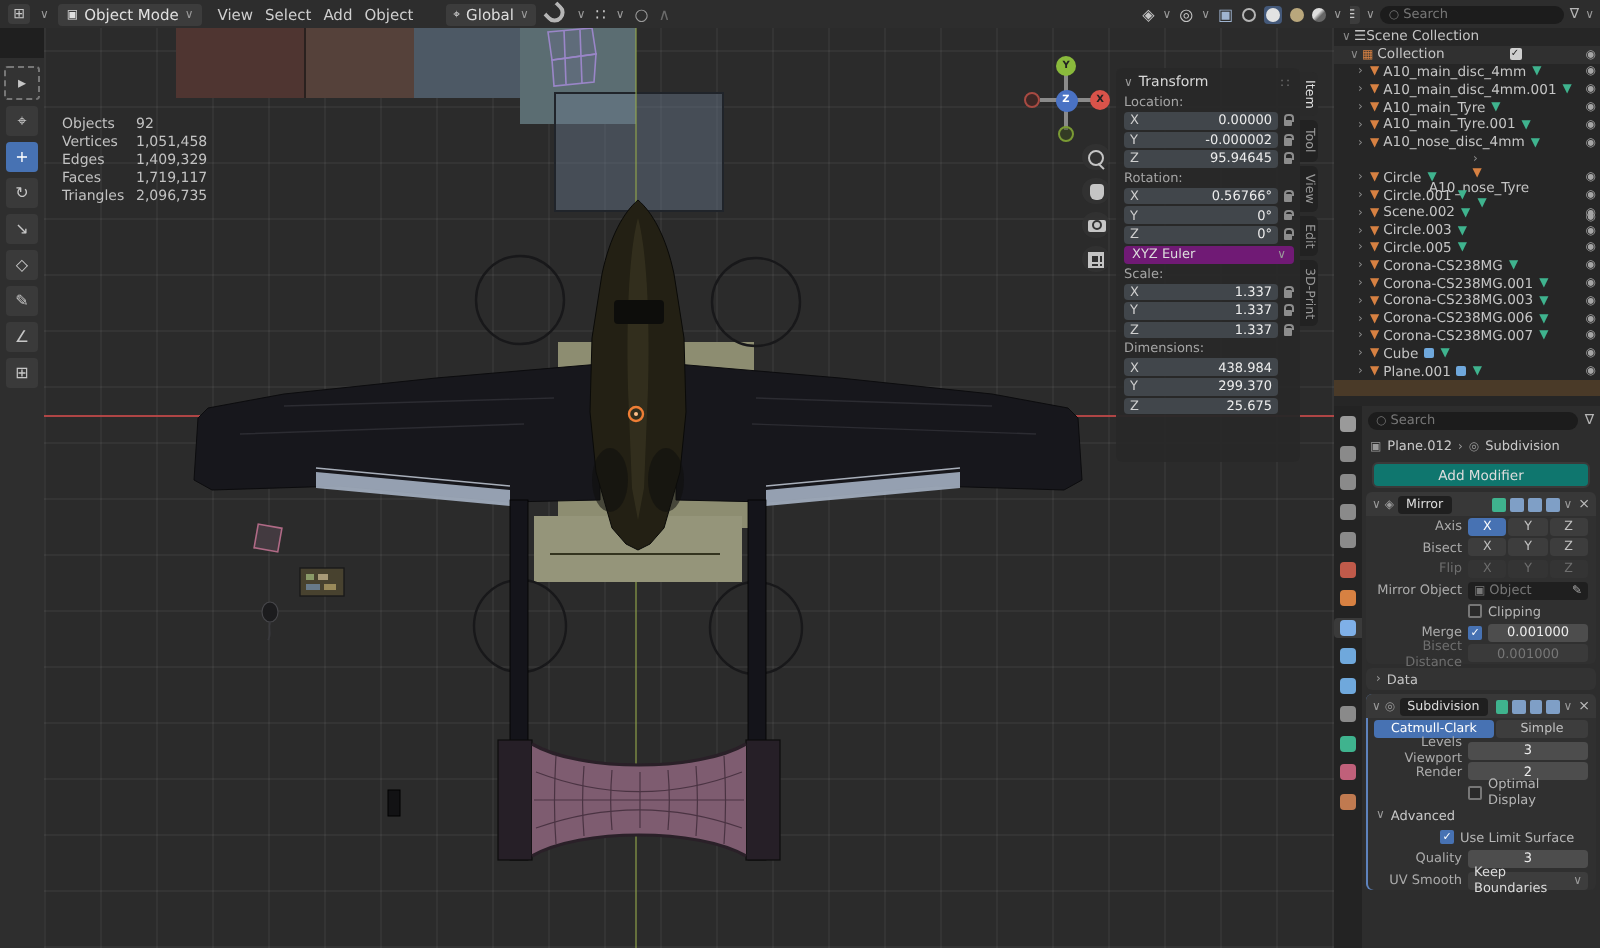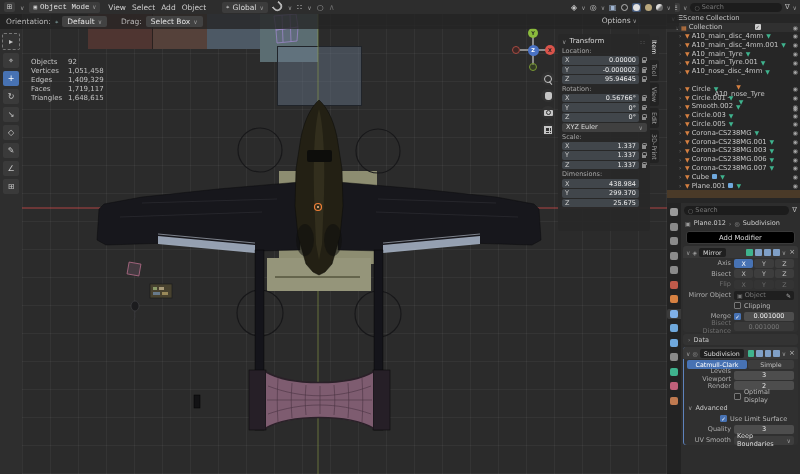--- a/index.html
+++ b/index.html
@@ -5,21 +5,21 @@
   html,body{margin:0;padding:0;background:#1a1a1a;}
   .screen{position:relative;width:800px;height:474px;background:#1f1f1f;overflow:hidden;
           font-family:"DejaVu Sans",sans-serif;-webkit-font-smoothing:antialiased;}
   
   .top-header{position:absolute;left:0;top:0;width:667px;height:14px;background:#2d2d2d;
     display:flex;align-items:center;gap:5px;padding:0 4px;font-size:8px;color:#cfcfcf;z-index:40;}
   .hicon{display:inline-flex;align-items:center;justify-content:center;width:11px;height:10px;
     background:#3c3c3c;border-radius:2px;font-size:7px;color:#c9c9c9;}
   .caret{font-size:6px;color:#9a9a9a;}
   .mode-btn{display:flex;align-items:center;gap:3px;background:#3c3c3c;border-radius:2px;
-    padding:0 4px;height:11px;font-size:7.5px;color:#e0e0e0;font-family:Liberation Mono, monospace;}
+    padding:0 4px;height:11px;font-size:7.5px;color:#e0e0e0;}
   .menu{padding:0 3px;font-size:7.5px;color:#cfcfcf;}
   .hdr-right{margin-left:auto;display:flex;align-items:center;gap:4px;}
   .orient-btn{display:flex;align-items:center;gap:3px;background:#3c3c3c;border-radius:2px;
     padding:0 4px;height:11px;font-size:7.5px;color:#ddd;}
   .magnet{width:6px;height:6px;border:2px solid #b5b5b5;border-top:none;
     border-radius:0 0 5px 5px;transform:rotate(-45deg);}
   .sph{width:7px;height:7px;border-radius:50%;}
   .sph.wire{border:1px solid #b5b5b5;box-sizing:border-box;background:transparent;}
   .sph.solid{background:#e2e2e2;}
   .sph.mat{background:#b9a77c;}
@@ -79,21 +79,21 @@
   .np-sec{padding:1px 4px 0;height:8px;color:#a5a5a5;}
   .np-row{display:flex;align-items:center;margin:1px 3px 0 4px;height:8.6px;gap:2px;}
   .np-field{flex:1;background:#41464b;border-radius:2px;display:flex;align-items:center;
     padding:0 3px;height:8.6px;color:#ececec;}
   .np-field .ax{color:#cfcfcf;}
   .np-field .val{margin-left:auto;}
   .lockc{width:6px;display:flex;justify-content:center;}
   .lock{width:4px;height:3.4px;background:#8d8d8d;border-radius:0.5px;position:relative;margin-top:2px;}
   .lock::before{content:"";position:absolute;left:0.4px;top:-2.4px;width:2.4px;height:2.4px;
     border:0.8px solid #8d8d8d;border-bottom:none;border-radius:2px 2px 0 0;}
-  .np-drop{margin:1px 3px 0 4px;height:9px;background:#404040;border-radius:2px;display:flex;
+  .np-drop{margin:1px 3px 0 4px;height:9px;background:#701a75;border-radius:2px;display:flex;
     align-items:center;padding:0 4px;color:#dcdcdc;justify-content:center;}
   .np-drop .caret{margin-left:auto;}
   .side-tabs{position:absolute;left:628px;top:22px;z-index:7;display:flex;flex-direction:column;gap:2px;}
   .side-tab{writing-mode:vertical-rl;font-size:6.3px;background:#222;color:#999;
     padding:4px 1px;border-radius:0 3px 3px 0;text-align:center;}
   .side-tab.active{background:#2a2a2a;color:#e0e0e0;}
   
   .right-col{position:absolute;left:667px;top:0;width:133px;height:474px;background:#262626;z-index:20;}
   .outliner{position:absolute;left:0;top:0;width:133px;height:203px;background:#262626;overflow:hidden;}
   .ol-header{display:flex;align-items:center;gap:3px;height:14px;background:#2d2d2d;padding:0 3px;}
@@ -116,21 +116,21 @@
   .props{position:absolute;left:0;top:203px;width:133px;height:271px;background:#2d2d2d;}
   .ptabs{position:absolute;left:0;top:0;width:14px;height:271px;background:#232323;
     display:flex;flex-direction:column;align-items:center;padding-top:4px;gap:4.5px;box-sizing:border-box;}
   .ptab{width:8px;height:8px;border-radius:2px;}
   .ptab-wrap{width:14px;display:flex;justify-content:center;padding:1px 0;}
   .ptab-wrap.active{background:#3a3a3a;border-radius:2px 0 0 2px;}
   .pcontent{position:absolute;left:14px;top:0;width:119px;height:271px;font-size:6.5px;color:#b5b5b5;}
   .pheader{display:flex;align-items:center;gap:3px;height:14px;padding:0 3px;background:#2d2d2d;}
   .crumb{display:flex;align-items:center;gap:3px;height:12px;padding:0 4px;color:#cacaca;}
   .crumb .ci{color:#9a9a9a;font-size:6px;}
-  .addmod{margin:2px 5px;height:11px;background:#000000;border:1px solid #3a3a3a;border-radius:3px;
+  .addmod{margin:2px 5px;height:11px;background:#0f766e;border:1px solid #3a3a3a;border-radius:3px;
     color:#ddd;font-size:6.8px;display:flex;align-items:center;justify-content:center;}
   .mod{margin:2px 2px 0;background:#303030;border-radius:3px;}
   .mod.activemod{box-shadow:inset 1px 0 0 #5e83bd;}
   .mod-head{display:flex;align-items:center;gap:2px;background:#383838;border-radius:3px 3px 0 0;
     height:12px;padding:0 3px;}
   .mod-name{background:#1f1f1f;border-radius:2px;padding:0 4px;color:#ddd;height:9px;line-height:9px;font-size:6.3px;}
   .tgl{width:7px;height:7px;border-radius:1px;}
   .tgl.t1{background:#3fb38e;} .tgl.t2,.tgl.t3,.tgl.t4{background:#7f9fc6;}
   .mh-x{color:#bbb;font-size:7px;margin-left:1px;}
   .prow{display:flex;align-items:center;height:10.6px;padding:0 4px;gap:3px;}
@@ -195,37 +195,20 @@
       <span class="sph wire"></span>
       <span class="shade-active">
           <span class="sph solid"></span>
         </span>
       <span class="sph mat"></span>
       <span class="sph rend"></span>
       <span class="caret">∨</span>
     </div>
   </div>
 
-  <div class="tool-bar">
-    <span>Orientation:</span>
-    <span style="font-size:6px;color:#8aa;">⌖</span>
-    <span class="ts-btn">
-      <span>Default</span>
-      <span class="caret">∨</span>
-    </span>
-    <span style="margin-left:10px;">Drag:</span>
-    <span class="ts-btn">
-      <span>Select Box</span>
-      <span class="caret">∨</span>
-    </span>
-    <span class="options-btn">
-      <span>Options</span>
-      <span class="caret">∨</span>
-    </span>
-  </div>
 
   <div class="left-toolbar">
     <div class="tool-btn" style="border:1px dashed #777;background:#333;">▸</div>
     <div class="tool-btn">⌖</div>
     <div class="tool-btn active">+</div>
     <div class="tool-btn">↻</div>
     <div class="tool-btn">↘</div>
     <div class="tool-btn">◇</div>
     <div class="tool-btn">✎</div>
     <div class="tool-btn">∠</div>
@@ -331,21 +314,21 @@
         <div class="srow">
           <span class="sl">Edges</span>
           <span>1,409,329</span>
         </div>
         <div class="srow">
           <span class="sl">Faces</span>
           <span>1,719,117</span>
         </div>
         <div class="srow">
           <span class="sl">Triangles</span>
-          <span>1,648,615</span>
+          <span>2,096,735</span>
         </div>
       </div>
 
     <div class="gizmo">
       <div class="gz-line" style="left:21px;top:9px;width:1.5px;height:13px;"></div>
       <div class="gz-line" style="left:9px;top:21px;width:13px;height:1.5px;"></div>
       <div class="gz-line" style="left:26px;top:21px;width:12px;height:1.5px;"></div>
       <div class="gz-line" style="left:21px;top:26px;width:1.5px;height:11px;"></div>
       <div class="ball" style="left:17px;top:0;width:10px;height:10px;background:#8aba3c;">Y</div>
       <div class="ball" style="left:34px;top:17px;width:10px;height:10px;background:#d9534a;">X</div>
@@ -574,21 +557,21 @@
           <div class="ol-row" style="padding-left: 12px;">
             <span class="car">›</span>
             <span class="obj-ico">▼</span>
             <span>Circle.001</span>
             <span class="data-ico">▼</span>
             <span class="eye">◉</span>
           </div>
           <div class="ol-row" style="padding-left: 12px;">
             <span class="car">›</span>
             <span class="obj-ico">▼</span>
-            <span>Smooth.002</span>
+            <span>Scene.002</span>
             <span class="data-ico">▼</span>
             <span class="eye">◉</span>
           </div>
           <div class="ol-row" style="padding-left: 12px;">
             <span class="car">›</span>
             <span class="obj-ico">▼</span>
             <span>Circle.003</span>
             <span class="data-ico">▼</span>
             <span class="eye">◉</span>
           </div>

